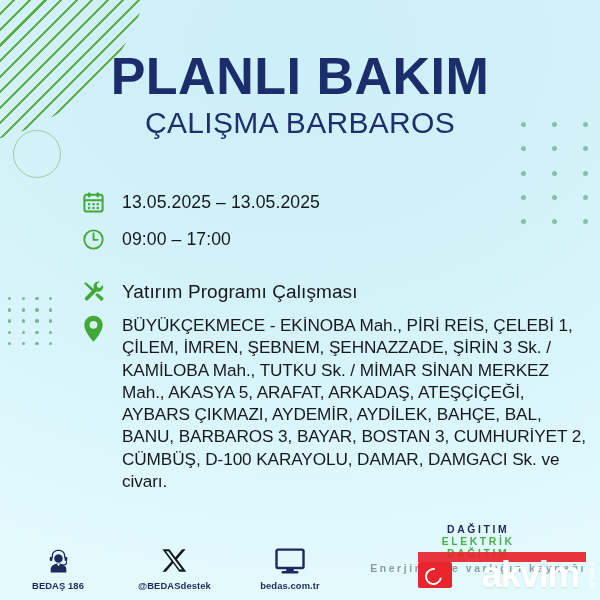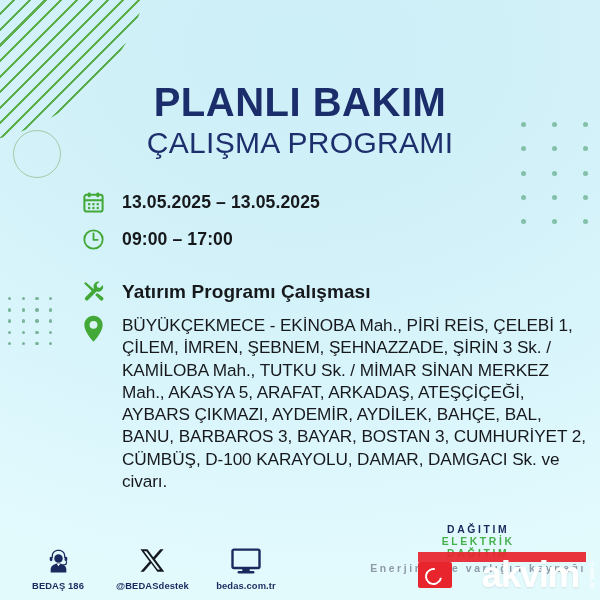--- a/index.html
+++ b/index.html
@@ -36,50 +36,49 @@
     display:block; width:3.4px; height:3.4px; border-radius:50%;
     background:#6aa888; opacity:.85;
   }
   #dots-left  { left:8px;  top:297px; grid-template-columns:repeat(4, 13.6px); grid-auto-rows:11.2px; }
   #dots-right { left:521px; top:122px; grid-template-columns:repeat(3, 31px); grid-auto-rows:24.3px; }
   #dots-right i { width:5.2px; height:5.2px; background:#74b79a; }
 
   
   .header { position:absolute; left:0; right:0; top:50px; text-align:center; }
   .t1 {
-    font-size:40px; font-weight:bold; color:#1b2d6b;
+    font-size:52px; font-weight:bold; color:#1b2d6b;
     letter-spacing:.5px; line-height:1.0;
     transform:scaleX(1.0);
-    margin-top:32px;
   }
   .t2 {
     font-size:30px; font-weight:normal; color:#1e2f6e;
     letter-spacing:.3px; margin-top:5px; line-height:1.05;
   }
 
   
   .rows { position:absolute; left:82px; top:190px; right:14px; }
   .row { display:flex; align-items:flex-start; margin-bottom:14px; }
   .ico { width:40px; flex:0 0 40px; display:flex; justify-content:flex-start; padding-top:1px; }
   .rowtext {
     font-size:17.6px; color:#16181c; line-height:1.0;
-    padding-top:4px; letter-spacing:.1px;font-weight:bold;
+    padding-top:4px; letter-spacing:.1px;
   }
   #row-date  { margin-bottom:13px; }
   #row-time  { margin-bottom:27px; }
   #row-type  { margin-bottom:11px; }
   #row-type .rowtext { font-size:19px; }
   .addr {
     font-size:17.2px; color:#17191d; line-height:1.295;
     padding-top:0px; letter-spacing:-0.1px; max-width:472px;
   }
 
   
   .footer { position:absolute; left:0; bottom:3px; width:100%; height:64px; }
-  .contacts { position:absolute; left:22px; bottom:6px; display:flex; gap:22px; }
+  .contacts { position:absolute; left:22px; bottom:6px; display:flex; gap:44px; }
   .contact { width:72px; text-align:center; }
   .contact .cglyph { height:30px; display:flex; align-items:flex-end; justify-content:center; }
   .contact .clabel {
     font-size:9.4px; color:#1b2a5e; font-weight:bold; margin-top:5px;
     letter-spacing:.1px; white-space:nowrap;
   }
   .brand { position:absolute; right:14px; bottom:22px; text-align:center; line-height:1.18; }
   .brand div { font-weight:bold; letter-spacing:2.6px; font-size:10.4px; }
   .b1 { color:#1b2a5e; }
   .b2 { color:#45b14b; }
@@ -156,21 +155,21 @@
     <i></i>
       <i></i>
       <i></i>
     <i></i>
       <i></i>
       <i></i>
   </div>
 
   <div class="header">
     <div class="t1">PLANLI BAKIM</div>
-    <div class="t2">ÇALIŞMA PROGRAMI</div>
+    <div class="t2">ÇALIŞMA BARBAROS</div>
   </div>
 
   <div class="rows">
 
     <div class="row" id="row-date">
       <div class="ico">
         <svg width="23" height="23" viewBox="0 0 24 24">
           <rect x="2.5" y="4" width="19" height="17.5" rx="2.2" fill="none" stroke="#42a837" stroke-width="2.1"></rect>
           <rect x="6" y="1.5" width="3" height="5" rx="1.3" fill="#42a837"></rect>
           <rect x="15" y="1.5" width="3" height="5" rx="1.3" fill="#42a837"></rect>

